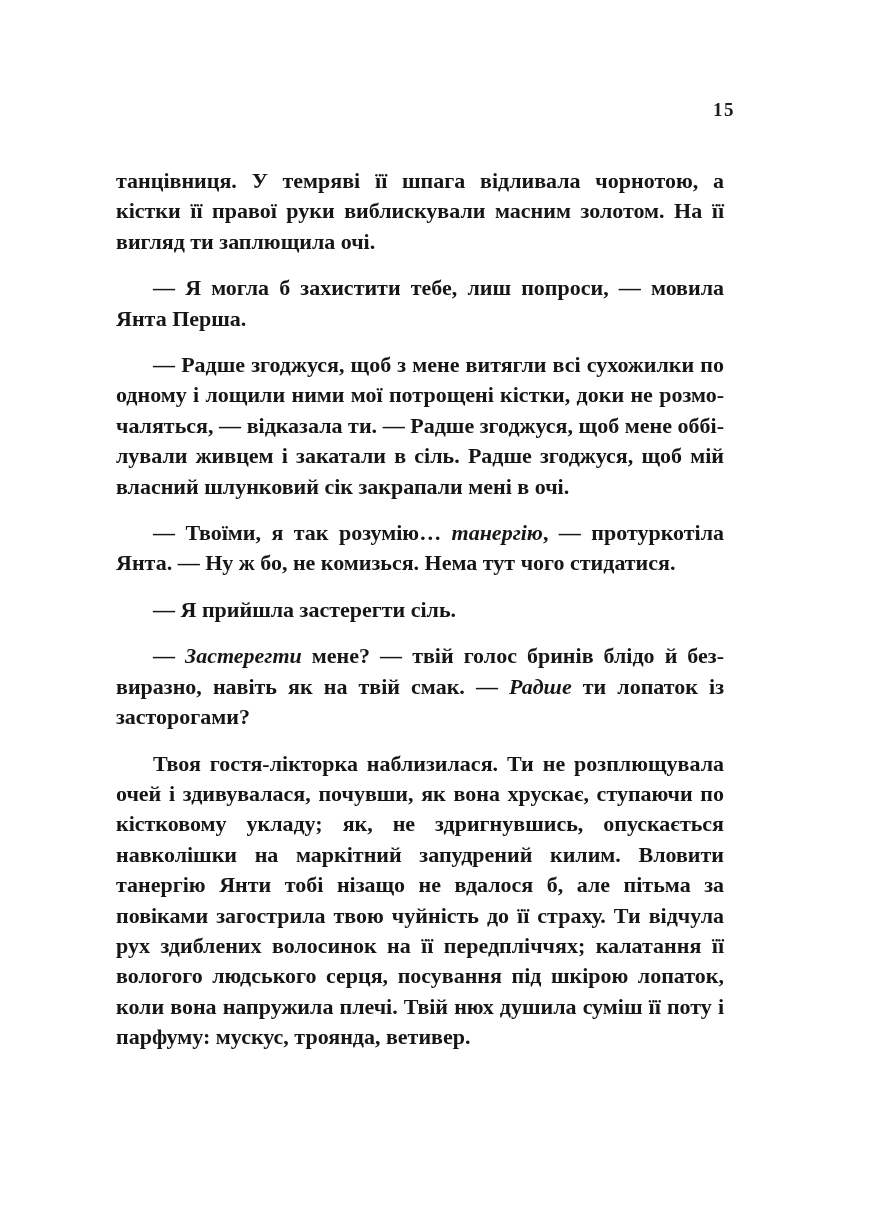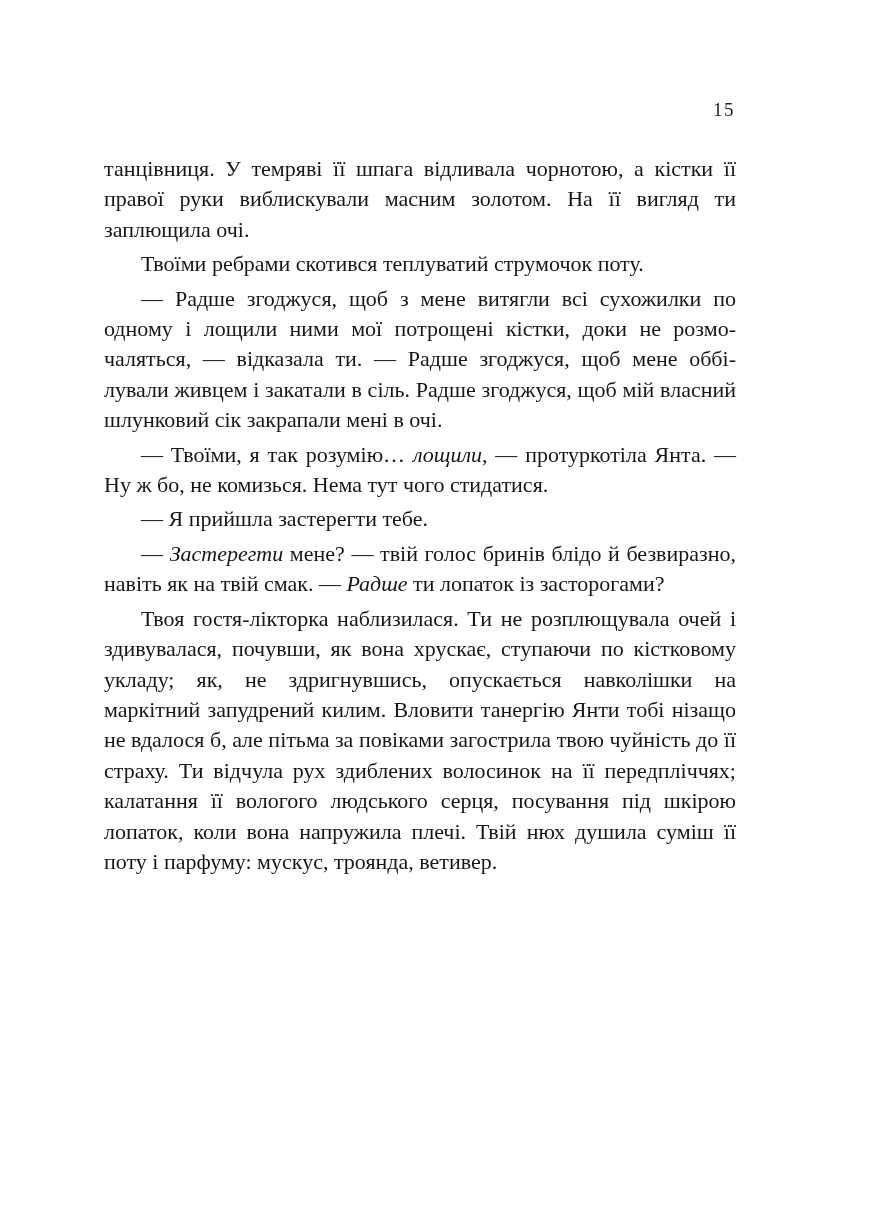--- a/index.html
+++ b/index.html
@@ -8,20 +8,21 @@
     background: #ffffff;
   }
   .book-page {
     position: relative;
     width: 875px;
     height: 1223px;
     background: #ffffff;
     overflow: hidden;
     font-family: "Liberation Serif", "DejaVu Serif", serif;
     color: #161616;
+    font-weight: bold;
   }
   .page-number {
     position: absolute;
     top: 99px;
     right: 140px;
     font-size: 19px;
     letter-spacing: 1.5px;
     color: #1e1e1e;
     font-family: "Liberation Serif", "DejaVu Serif", serif;
   }
@@ -30,37 +31,37 @@
     left: 100px;
     top: 150px;
     width: 640px;
     font-size: 22px;
     line-height: 30.4px;
     text-align: justify;
     hyphens: manual;
     -webkit-hyphens: manual;
   }
   .para {
-    margin: 4px;
+    margin: 16px;
     padding: 0;
   }
   .para.indent {
     text-indent: 37px;
   }
   .para em {
     font-style: italic;
   }
 </style>
 </head>
 <body>
 
 <div class="book-page">
   <div class="page-number">15</div>
   <div class="text-block">
       <p class="para"><span>танцівниця. У темряві її шпага відливала чорнотою, а кістки її правої руки виблискували масним золотом. На її вигляд ти заплющила очі.</span></p>
-      <p class="para indent"><span>Твоїми ребрами скотився теплуватий струмочок поту.</span></p>
+      <p class="para indent"><span>— Я могла б захистити тебе, лиш попроси, — мовила Янта Перша.</span></p>
       <p class="para indent"><span>— Радше згоджуся, щоб з мене витягли всі сухожилки по одному і лощили ними мої потрощені кістки, доки не розмо­чаляться, — відказала ти. — Радше згоджуся, щоб мене оббі­лували живцем і закатали в сіль. Радше згоджуся, щоб мій власний шлунковий сік закрапали мені в очі.</span></p>
-      <p class="para indent"><span>— Твоїми, я так розумію… </span><em>лощили</em><span>, — протуркотіла Янта. — Ну ж бо, не комизься. Нема тут чого стидатися.</span></p>
-      <p class="para indent"><span>— Я прийшла застерегти тебе.</span></p>
+      <p class="para indent"><span>— Твоїми, я так розумію… </span><em>танергію</em><span>, — протуркотіла Янта. — Ну ж бо, не комизься. Нема тут чого стидатися.</span></p>
+      <p class="para indent"><span>— Я прийшла застерегти сіль.</span></p>
       <p class="para indent"><span>— </span><em>Застерегти</em><span> мене? — твій голос бринів блідо й без­виразно, навіть як на твій смак. — </span><em>Радше</em><span> ти лопаток із засторогами?</span></p>
       <p class="para indent"><span>Твоя гостя-лікторка наблизилася. Ти не розплющувала очей і здивувалася, почувши, як вона хрускає, ступаючи по кістко­вому укладу; як, не здригнувшись, опускається навколішки на маркітний запудрений килим. Вловити танергію Янти тобі нізащо не вдалося б, але пітьма за повіками загострила твою чуйність до її страху. Ти відчула рух здиблених волосинок на її передпліччях; калатання її вологого людського серця, по­сування під шкірою лопаток, коли вона напружила плечі. Твій нюх душила суміш її поту і парфуму: мускус, троянда, ветивер.</span></p>
     </div>
 </div>
 
 </body></html>

